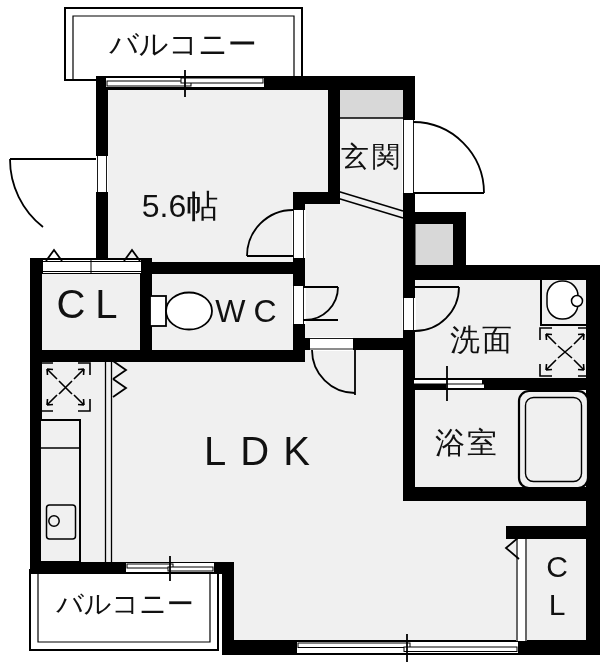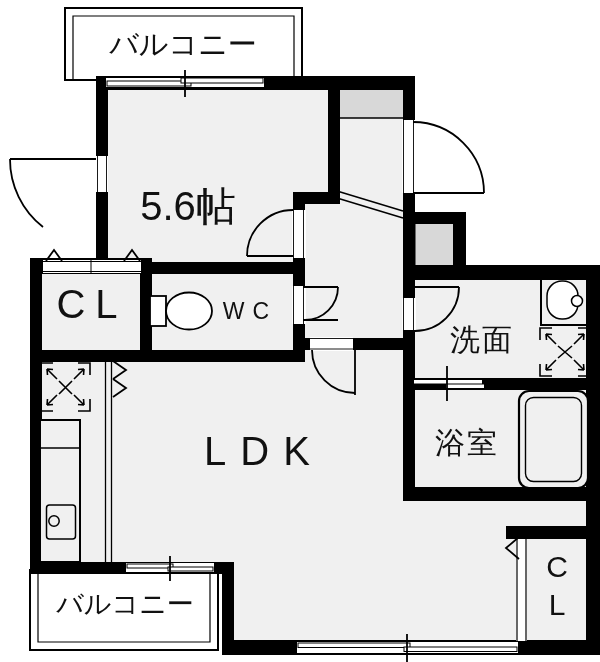--- a/index.html
+++ b/index.html
@@ -3,24 +3,24 @@
 <meta charset="utf-8">
 <style>
   html,body{margin:0;padding:0;background:#ffffff;}
   .stage{position:relative;width:600px;height:662px;background:#ffffff;overflow:hidden;
          font-family:"Liberation Sans","DejaVu Sans",sans-serif;}
   .stage svg{position:absolute;left:0;top:0;}
   .lbl{position:absolute;transform:translate(-50%,-50%);color:#111;white-space:nowrap;
        font-family:"Liberation Sans","DejaVu Sans",sans-serif;line-height:1;}
   .lbl-balcony-top {left:183px;top:44px;font-size:29px;}
   .lbl-yoshitsu    {left:177px;top:144px;font-size:42px;letter-spacing:4px;}
-  .lbl-yoshitsu-sz {left:188px;top:206px;font-size:40px;}
+  .lbl-yoshitsu-sz {left:180px;top:206px;font-size:32px;}
   .lbl-genkan      {left:372px;top:157px;font-size:28px;letter-spacing:3px;}
   .lbl-cl          {left:92px;top:304px;font-size:40px;letter-spacing:10px;}
-  .lbl-wc          {left:250px;top:311px;font-size:23px;letter-spacing:8px;}
+  .lbl-wc          {left:250px;top:311px;font-size:32px;letter-spacing:8px;}
   .lbl-senmen      {left:482px;top:340px;font-size:30px;letter-spacing:2px;}
   .lbl-yokushitsu  {left:467px;top:443px;font-size:30px;letter-spacing:2px;}
   .lbl-ldk         {left:264px;top:451px;font-size:40px;letter-spacing:14px;text-align:center;}
   .lbl-ldk-sz      {left:260px;top:509px;font-size:44px;}
   .lbl-balcony-bot {left:125px;top:604px;font-size:27px;}
   .lbl-c2a         {left:557px;top:567px;font-size:30px;}
   .lbl-c2b         {left:557px;top:605px;font-size:30px;}
   .w{fill:#000;}
   .gap{fill:#fff;}
   .ln{stroke:#000;fill:none;}
@@ -208,20 +208,21 @@
   <g>
     <rect x="40" y="420" width="40" height="142" fill="#f0f0f0" stroke="#000" stroke-width="2"></rect>
     <line x1="40" y1="448" x2="80" y2="448" class="ln" stroke-width="1.5"></line>
     <rect x="46.5" y="505" width="29" height="34" rx="3" fill="#f0f0f0" stroke="#000" stroke-width="1.5"></rect>
     <circle cx="54" cy="521" r="5.2" fill="#f0f0f0" stroke="#000" stroke-width="1.5"></circle>
   </g>
 </svg>
 
   <div class="lbl lbl-balcony-top">バルコニー</div>
   <div class="lbl lbl-yoshitsu-sz">5.6帖</div>
+  <div class="lbl lbl-genkan">玄関</div>
   <div class="lbl lbl-cl">CL</div>
   <div class="lbl lbl-wc">WC</div>
   <div class="lbl lbl-senmen">洗面</div>
   <div class="lbl lbl-yokushitsu">浴室</div>
   <div class="lbl lbl-ldk">LDK</div>
   <div class="lbl lbl-balcony-bot">バルコニー</div>
   <div class="lbl lbl-c2a">C</div>
   <div class="lbl lbl-c2b">L</div>
 </div>
 

